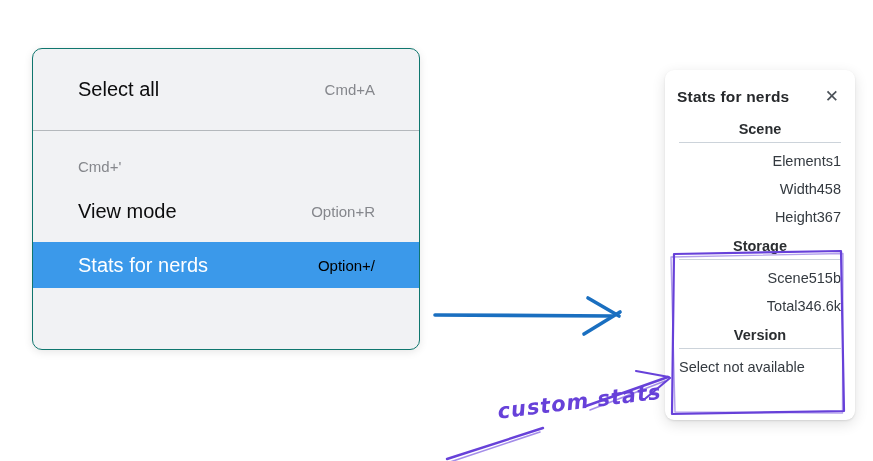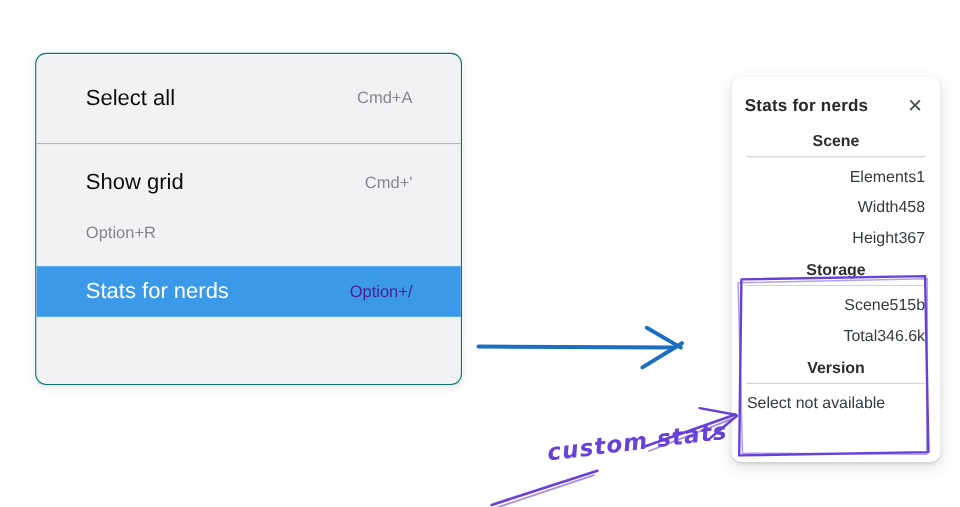--- a/index.html
+++ b/index.html
@@ -24,21 +24,21 @@
   }
   .menu-row .shortcut{color:#85878c;font-size:15px;}
   .row-first{height:81px;}
   .menu-divider{border-top:1px solid #b4b8bc;height:0;flex:0 0 auto;}
   .menu-section{padding-top:13px;display:flex;flex-direction:column;}
   .row-normal{height:45px;}
   .row-selected{
     height:46px;margin-top:8px;
     background:#3b99ea;color:#ffffff;
   }
-  .row-selected .shortcut{color:#4c1d95;}
+  .row-selected .shortcut{color:#000000;}
 
   
   .stats-panel{
     position:absolute;left:665px;top:70px;width:190px;height:350px;
     box-sizing:border-box;
     background:#ffffff;border-radius:9px;
     box-shadow:0 1px 2px rgba(0,0,0,.10), 0 4px 14px rgba(0,0,0,.12);
     padding:16px 12px 10px 12px;
     color:#343a40;font-size:14.5px;
   }
@@ -80,24 +80,24 @@
 <body>
 
 <div class="menu">
   <div class="menu-row row-first">
     <span>Select all</span>
     <span class="shortcut">Cmd+A</span>
   </div>
   <div class="menu-divider"></div>
   <div class="menu-section">
     <div class="menu-row row-normal">
-      <span>Show grid</span>
       <span class="shortcut">Cmd+'</span>
     </div>
     <div class="menu-row row-normal">
+      <span>View mode</span>
       <span class="shortcut">Option+R</span>
     </div>
     <div class="menu-row row-selected">
       <span>Stats for nerds</span>
       <span class="shortcut">Option+/</span>
     </div>
   </div>
 </div>
 
 <div class="stats-panel">

